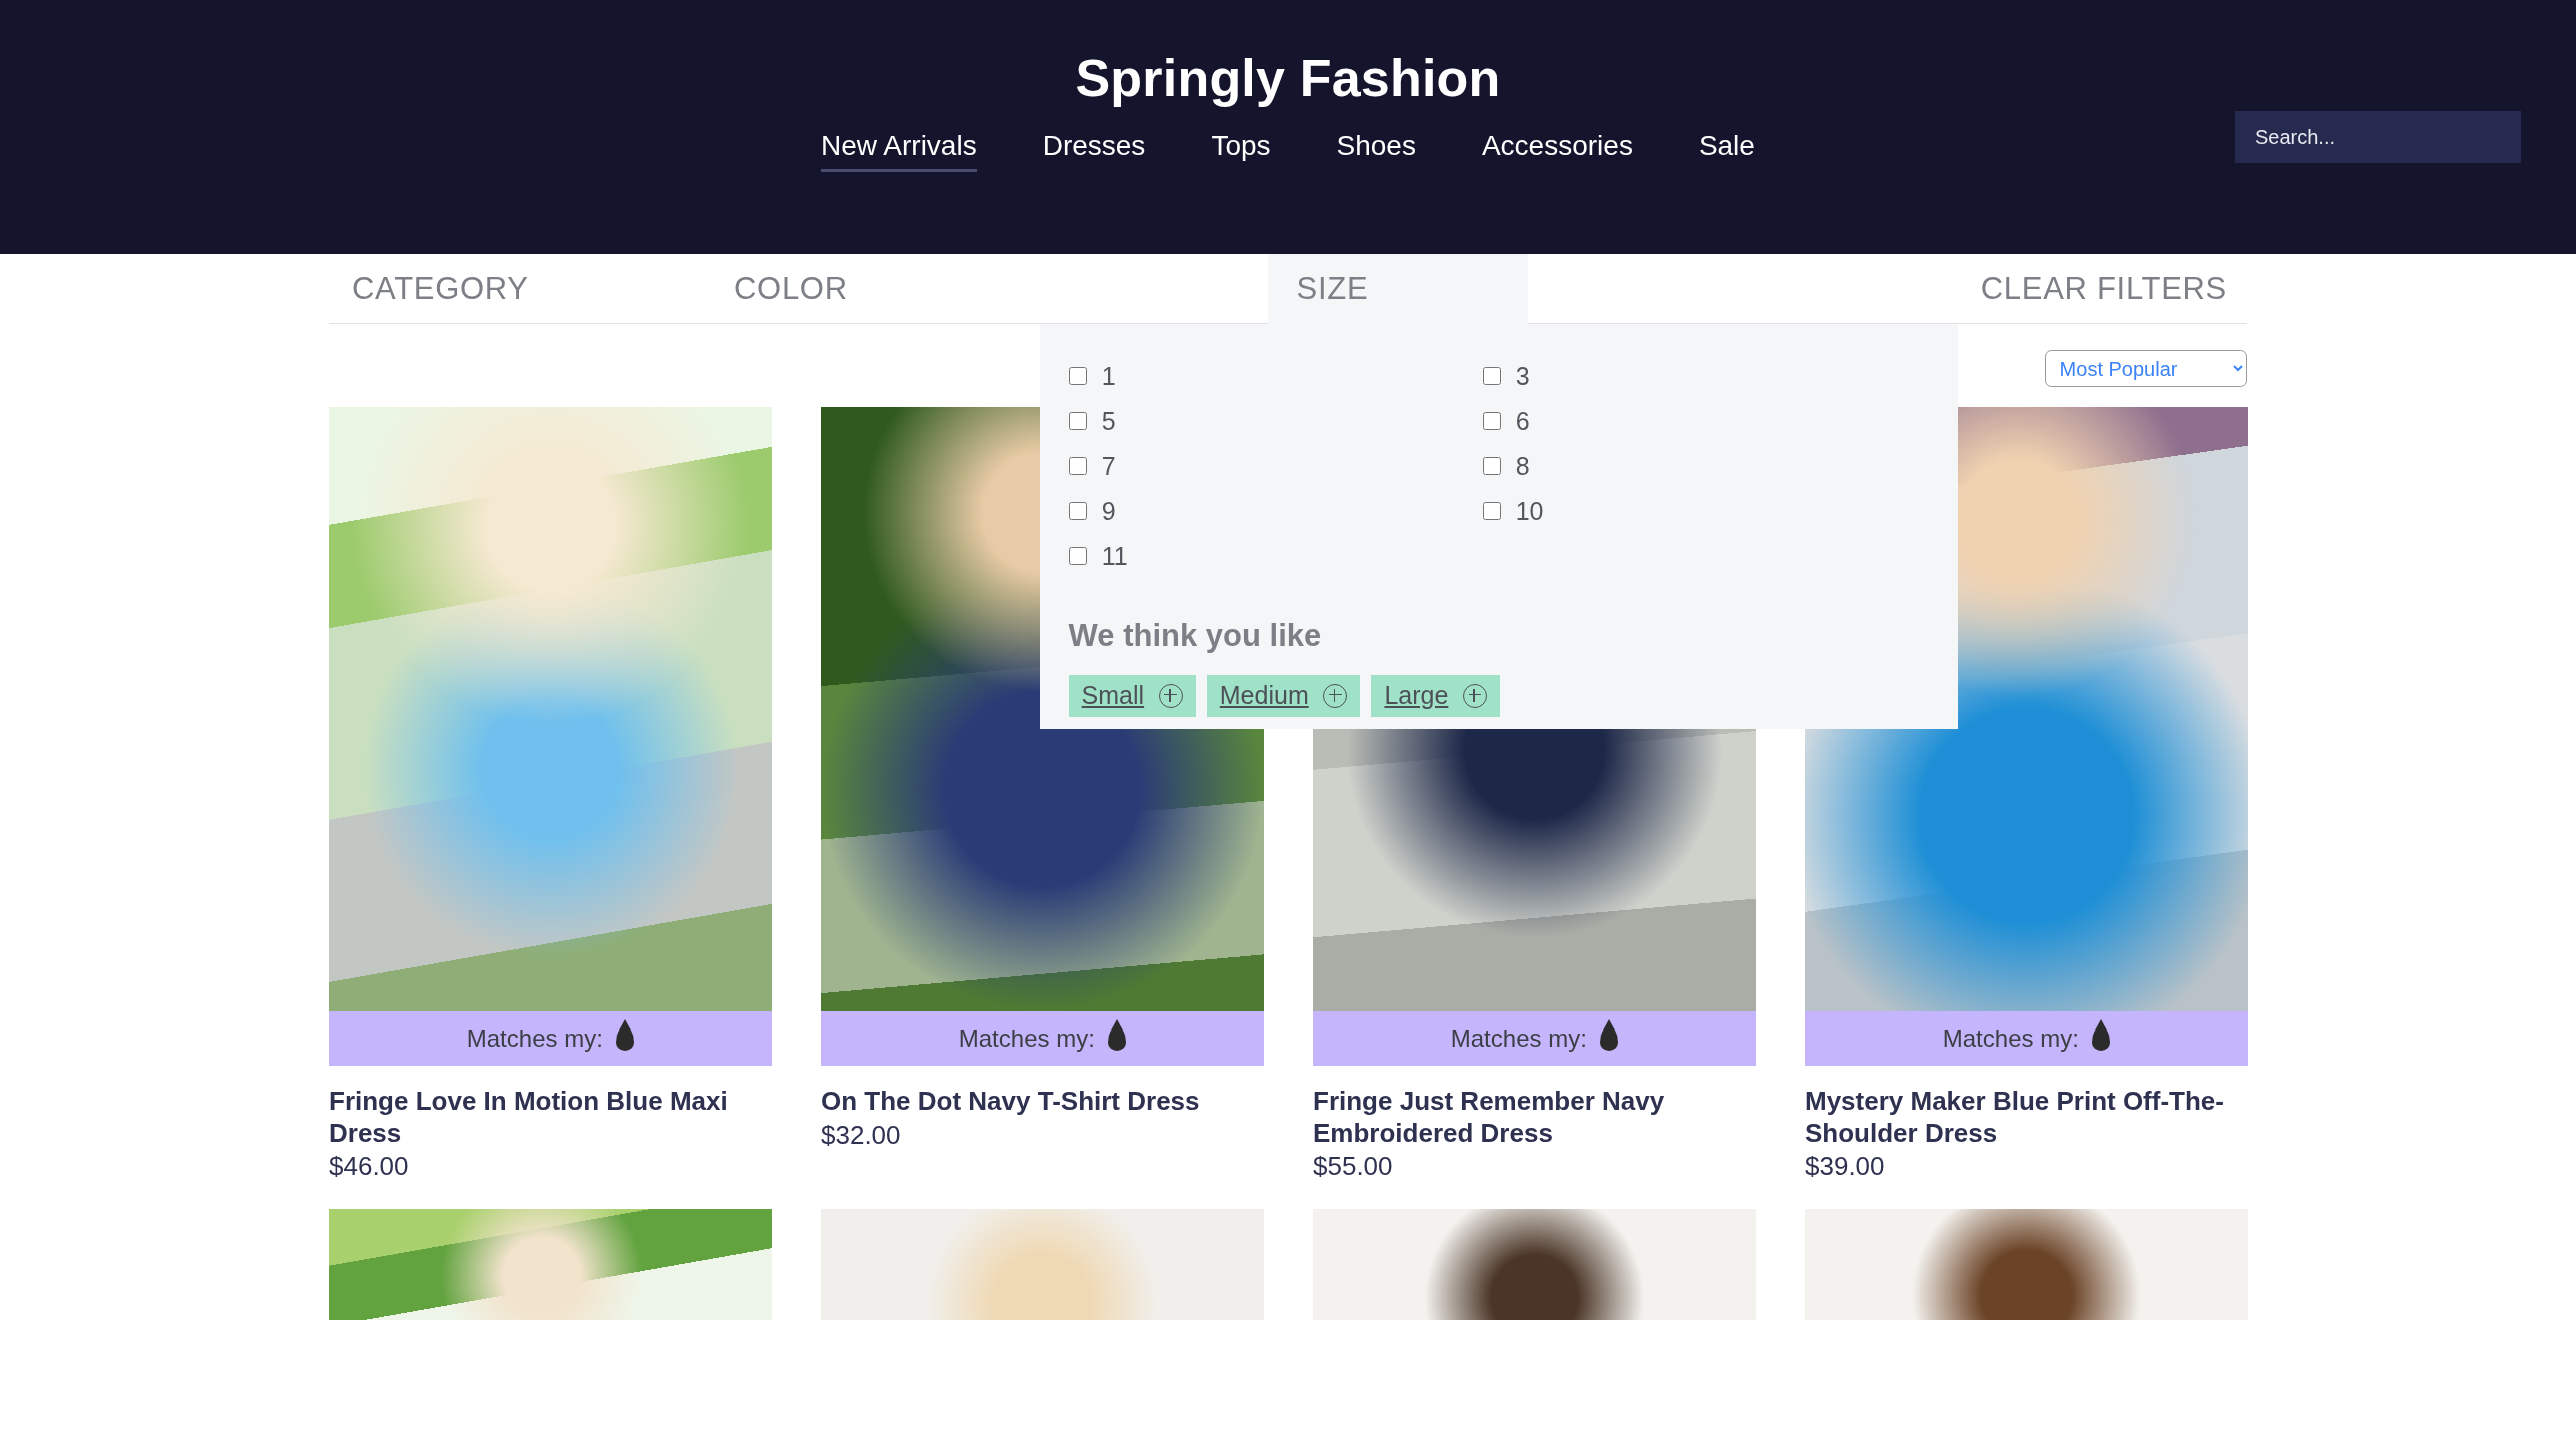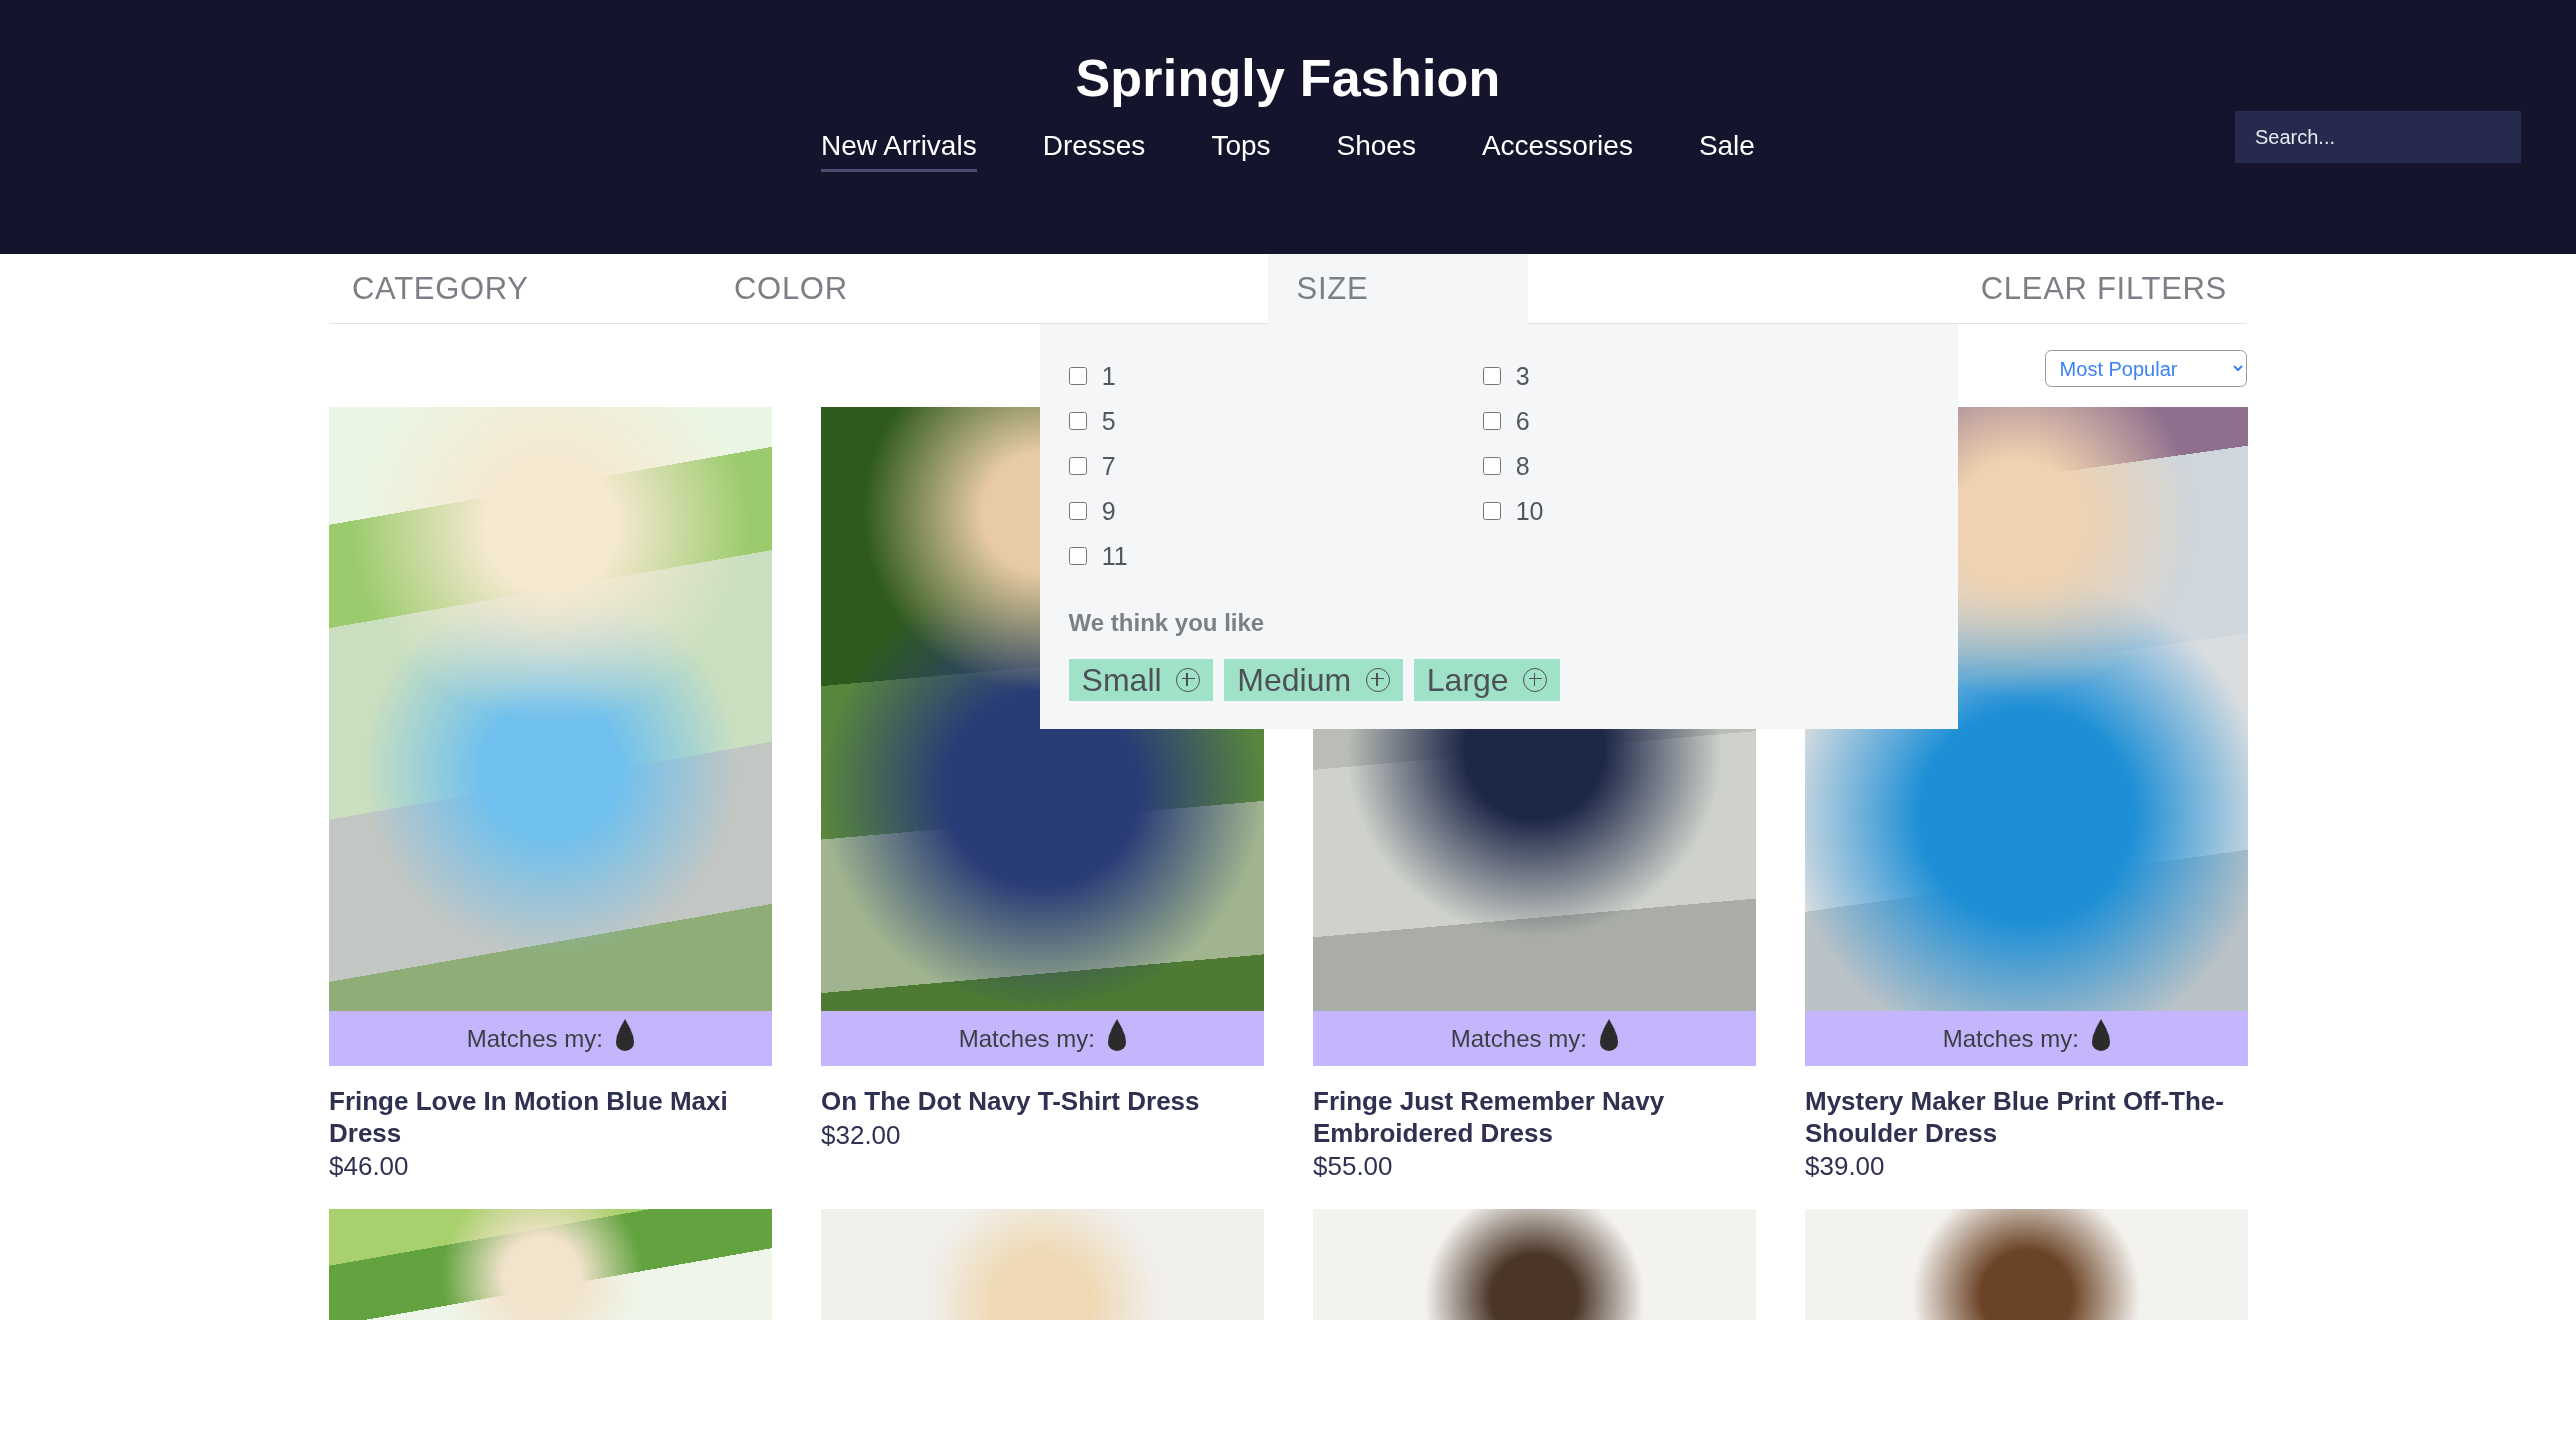--- a/index.html
+++ b/index.html
@@ -133,44 +133,45 @@
     margin: 0 14.7px 0 0;
     cursor: pointer;
   }
   .size-opt span {
     font-size: 25px;
     color: #53565c;
     line-height: 1;
   }
 
   .suggest-title {
-    margin-top: 32px;
-    font-size: 24px;
+    margin-top: 41px;
+    font-size: 31px;
     font-weight: bold;
     color: #7c7f85;
     line-height: 1;
   }
   .suggest-chips {
     display: flex;
     gap: 11px;
     margin-top: 24px;
   }
   .chip {
     background: #9fe2c8;
     height: 42px;
     display: flex;
     align-items: center;
     padding: 0 13px;
     gap: 14.7px;
     cursor: pointer;
   }
   .chip-label {
-    font-size: 32px;
+    font-size: 25px;
     color: #4c5157;
     line-height: 1;
+    text-decoration: underline;
   }
   .chip-add {
     display: inline-block;
     width: 24px;
     height: 24px;
     border: 1.8px solid #4c5157;
     border-radius: 50%;
     position: relative;
     flex: 0 0 auto;
   }

